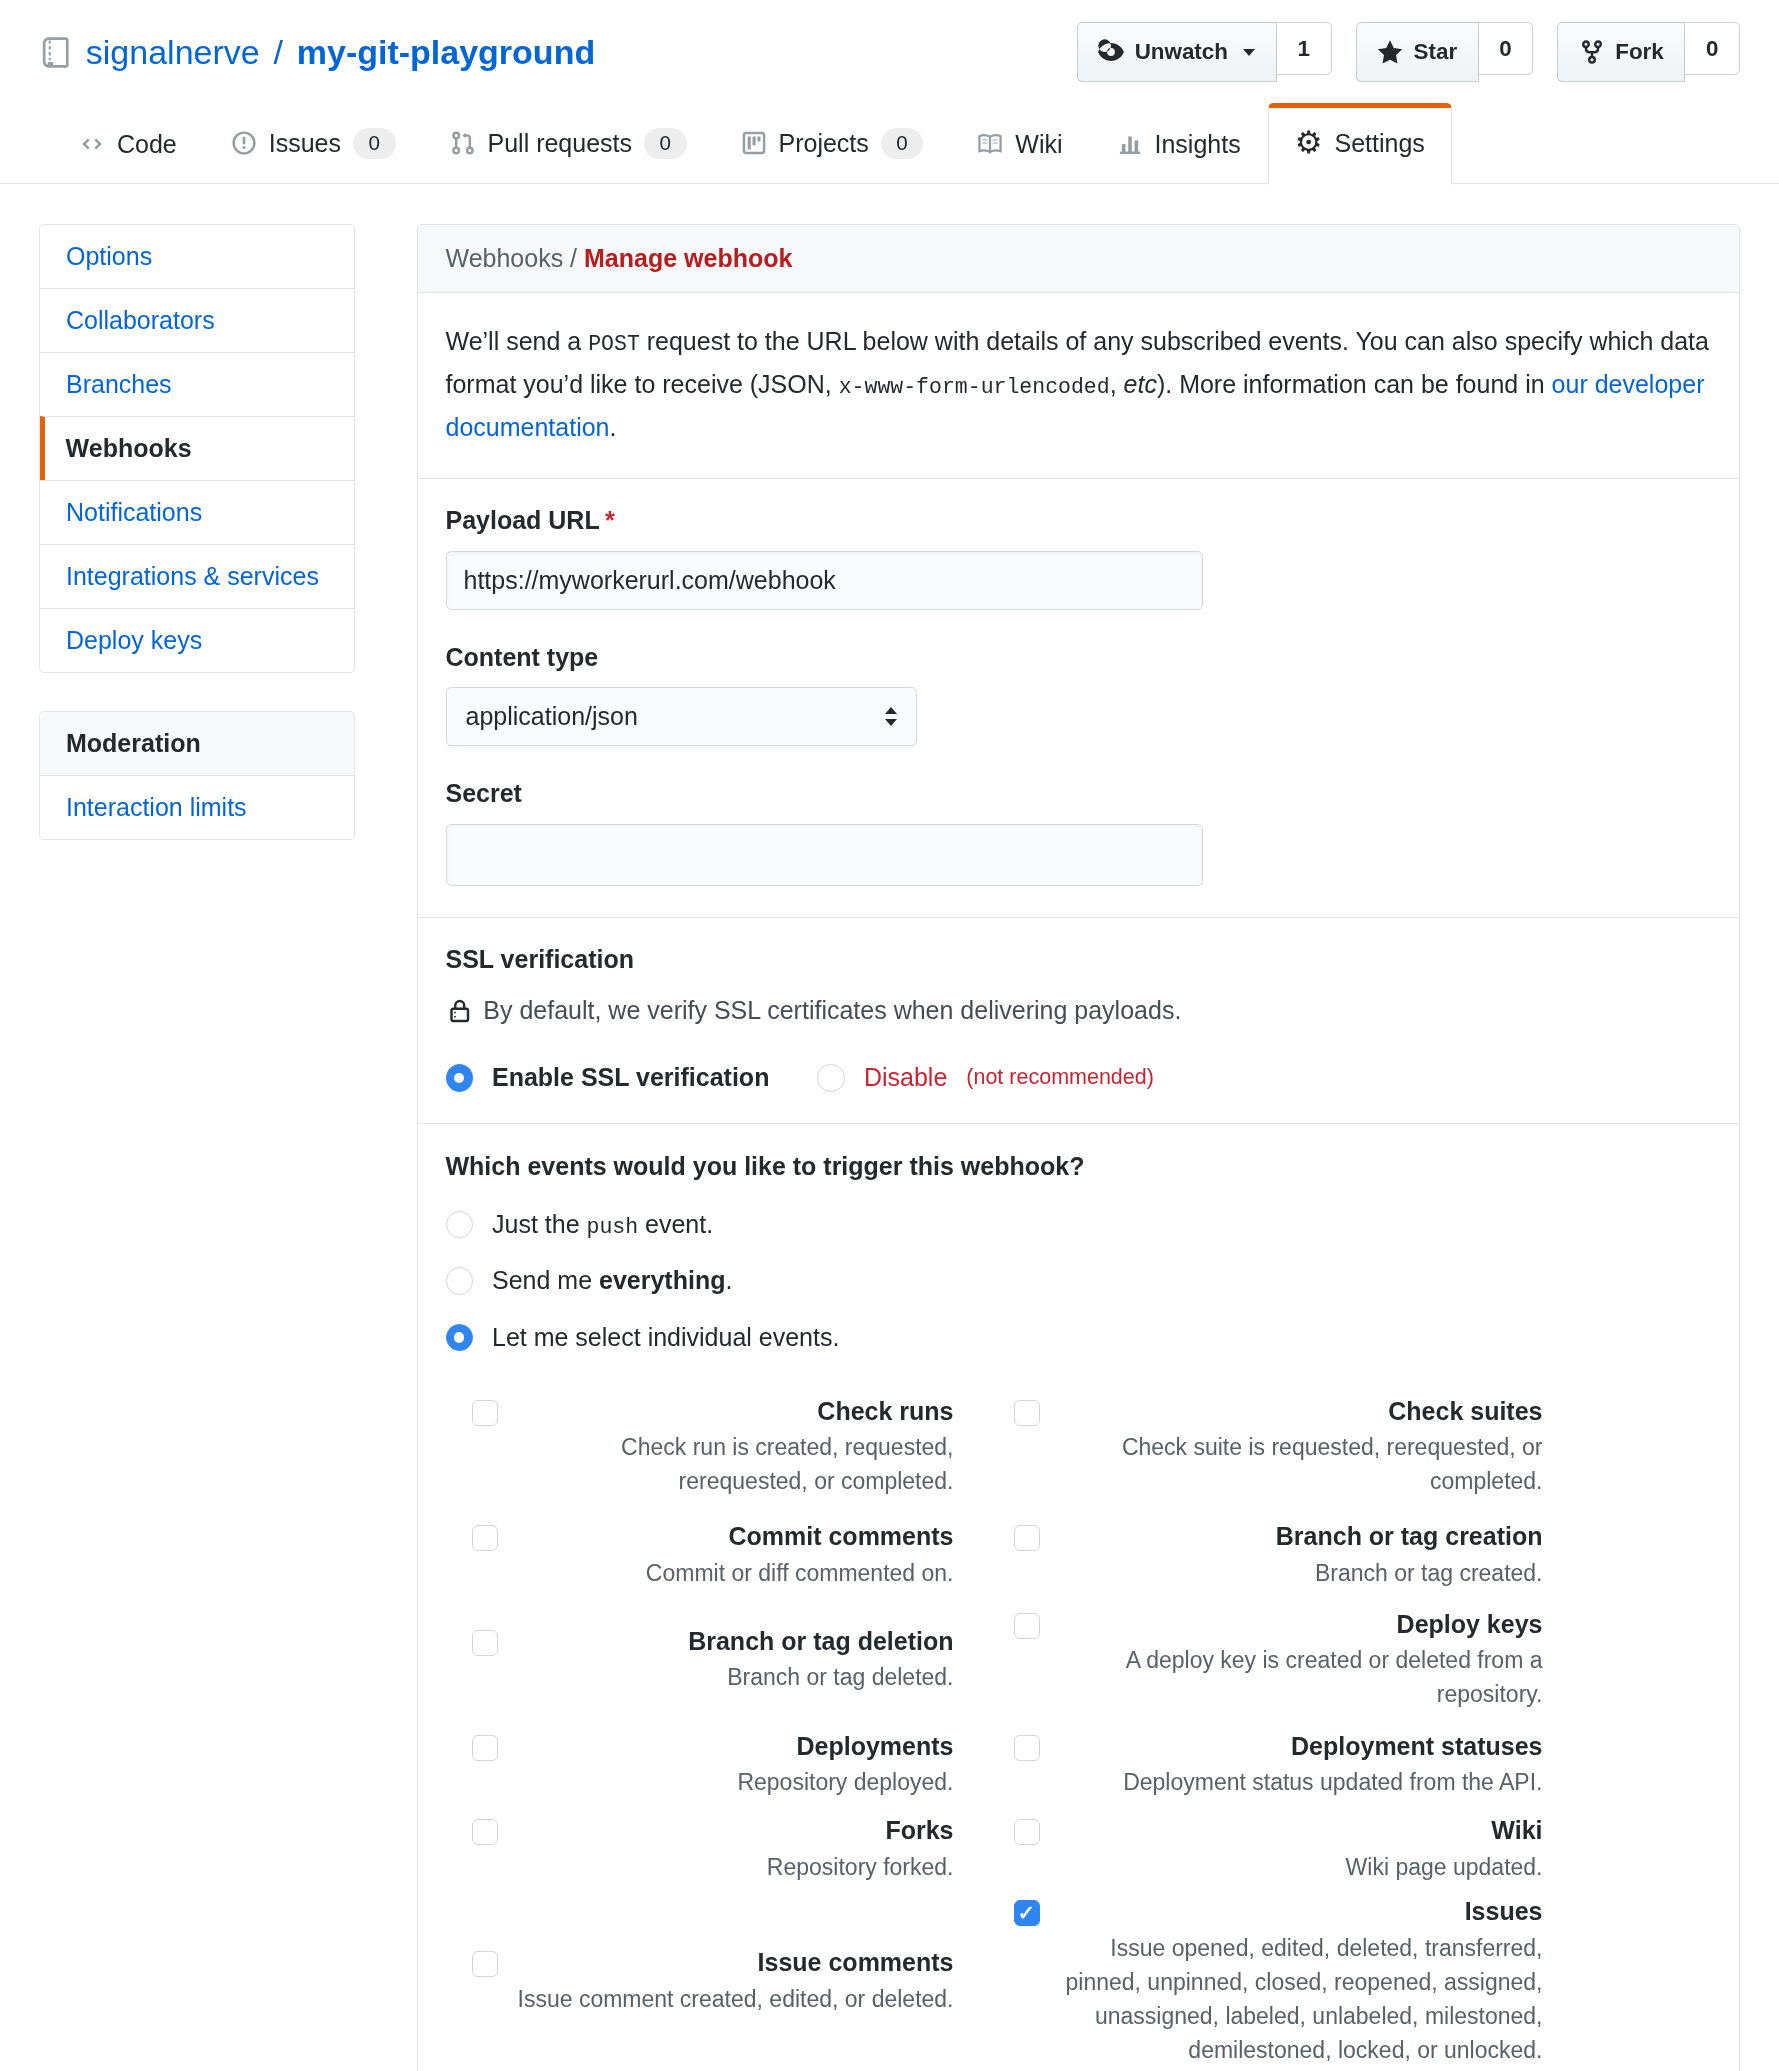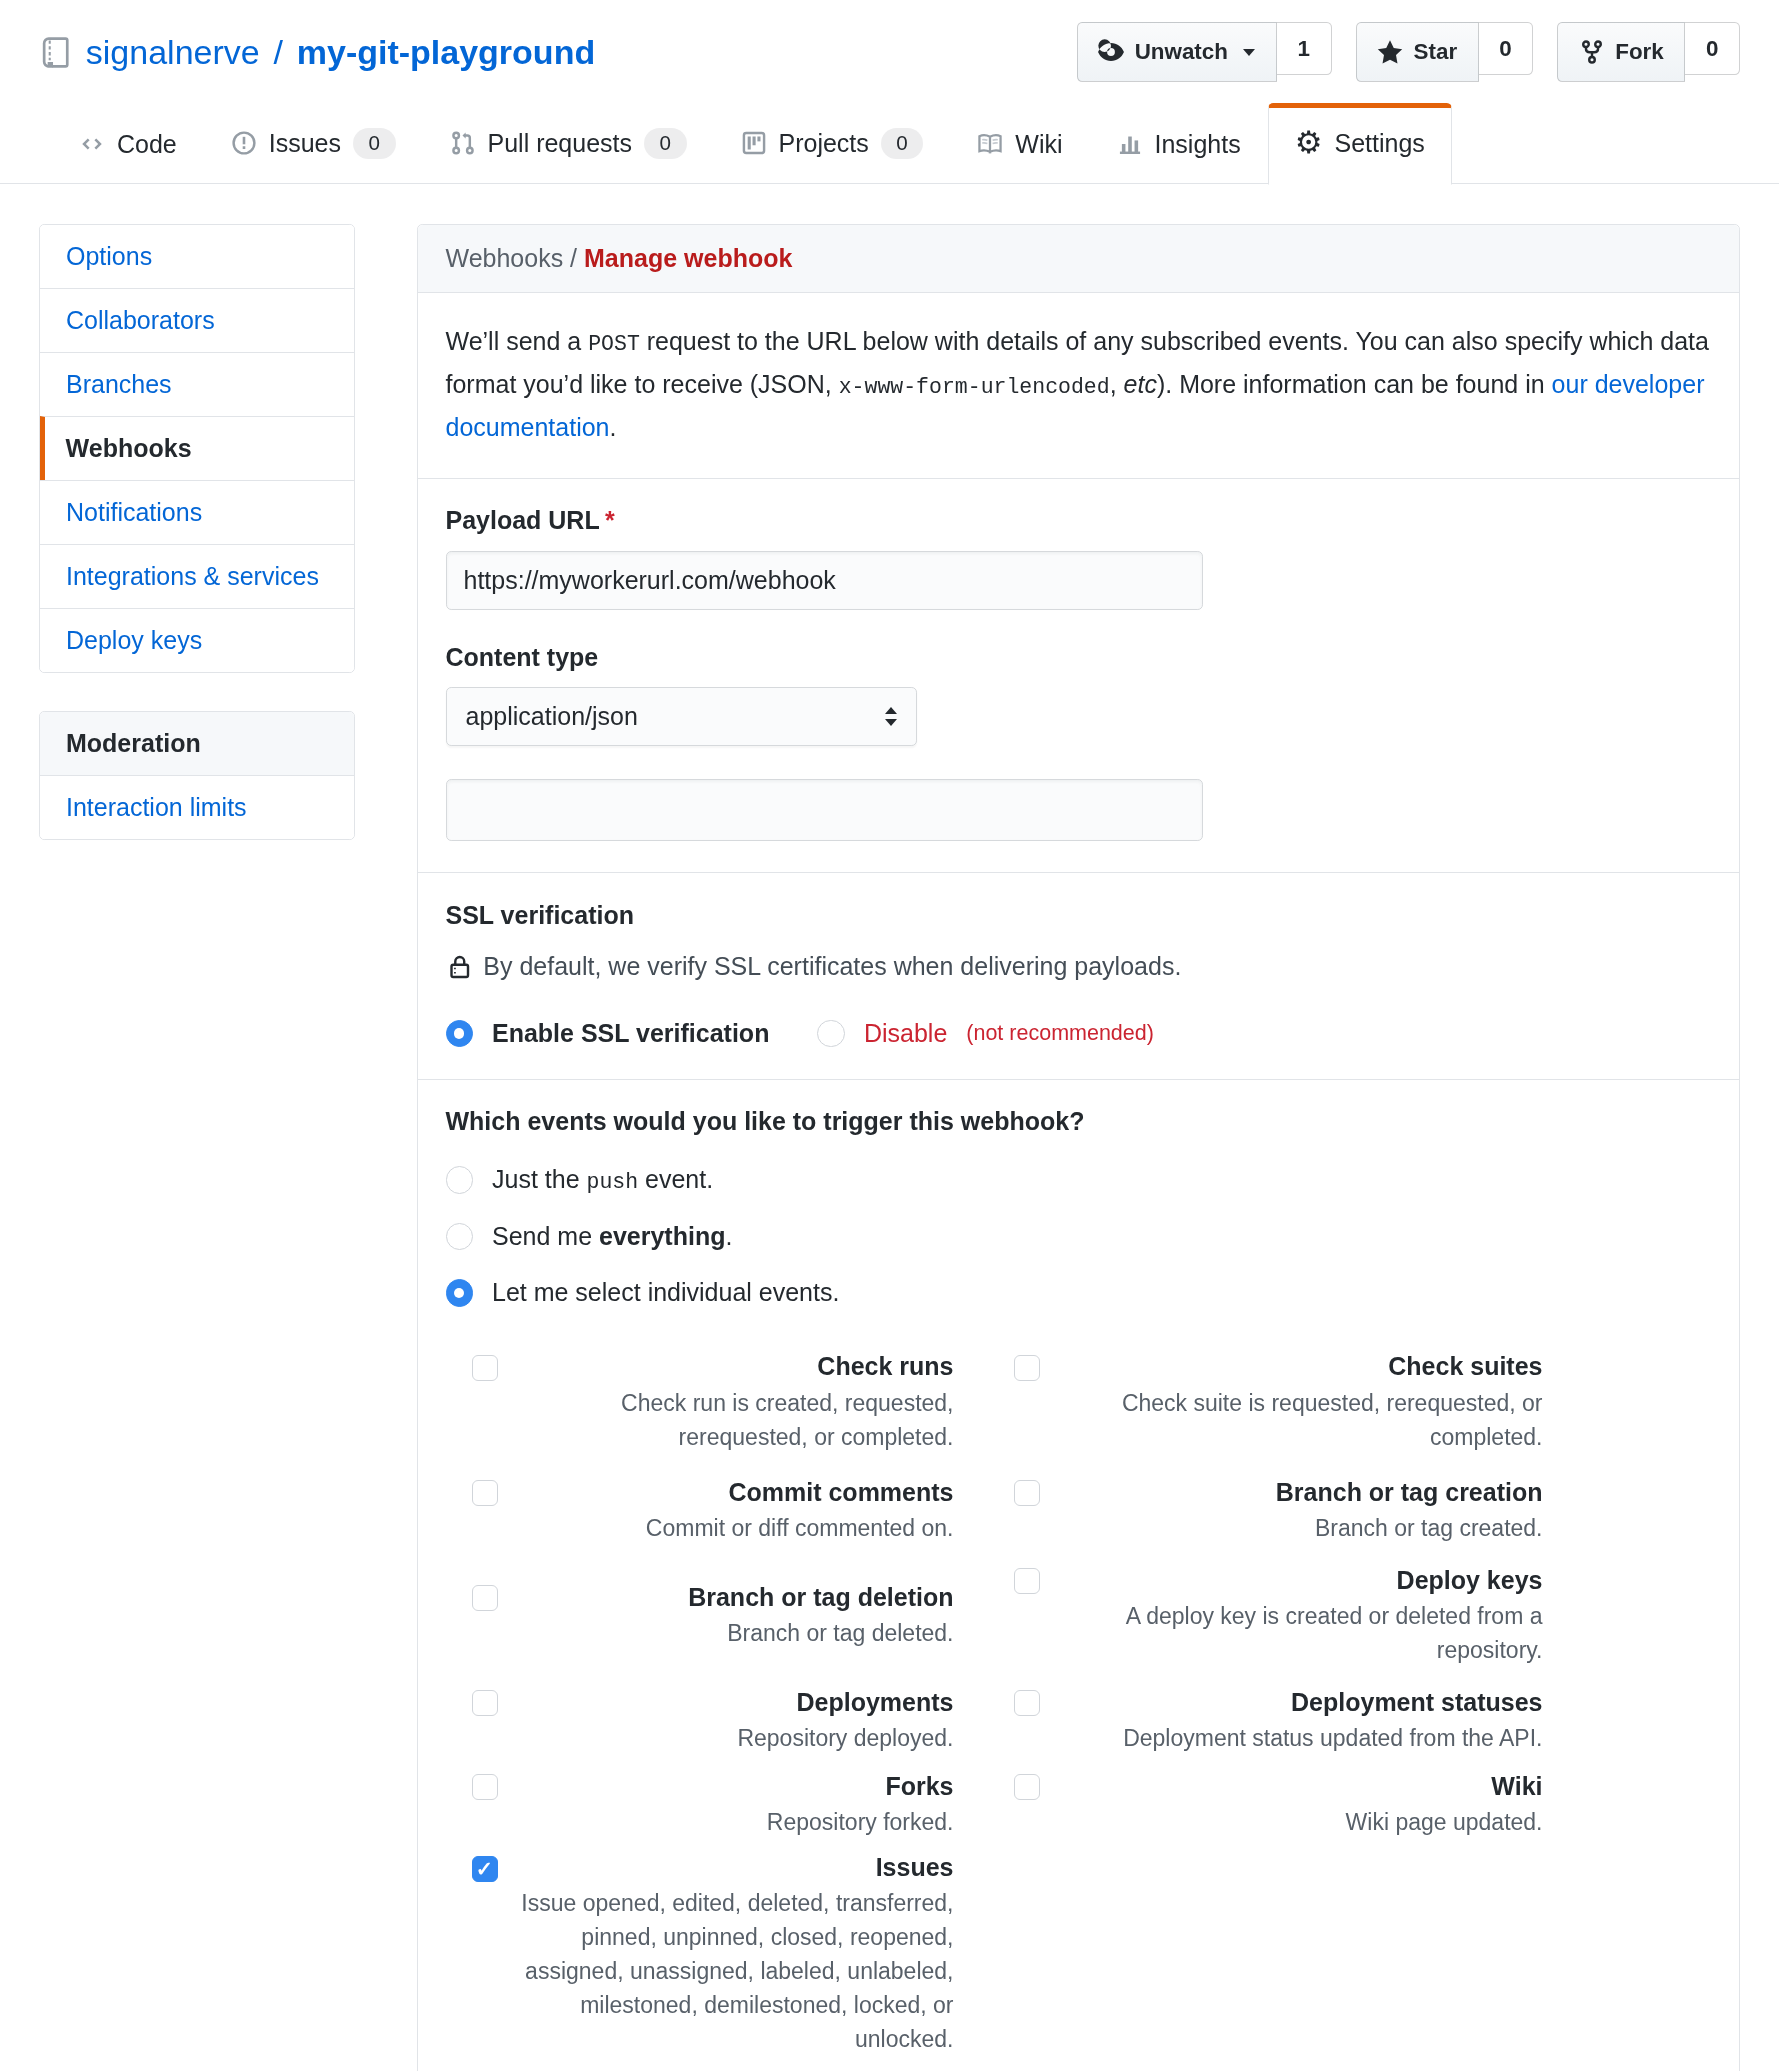--- a/index.html
+++ b/index.html
@@ -278,20 +278,21 @@
           <label class="form-label">Content type</label>
           <div class="select">
             <span>application/json</span>
             <span class="sorter">
                 <span class="tri-up"></span>
                 <span class="tri-dn"></span>
               </span>
           </div>
         </div>
         <div class="form-group">
+          <label class="form-label">Secret</label>
           <input class="text-input tall" type="text" value="" style="">
         </div>
       </div>
 
       <div class="section">
         <h3 class="sec-heading">SSL verification</h3>
         <div class="ssl-note">
           <span>
             <svg class="oct" width="27.5" height="27.5" viewBox="0 0 16 16">
               <rect x="3.2" y="6.8" width="9.6" height="7.2" rx="1" fill="none" stroke="#24292e" stroke-width="1.4"></rect>
@@ -388,20 +389,25 @@
               <div class="cb-desc">Repository forked.</div>
             </div>
             <div class="cb-item">
               <span class="checkbox"></span>
               <div class="cb-label">Wiki</div>
               <div class="cb-desc">Wiki page updated.</div>
             </div>
           </div>
           <div class="cb-row">
             <div class="cb-item">
+              <span class="checkbox"></span>
+              <div class="cb-label">Issue comments</div>
+              <div class="cb-desc">Issue comment created, edited, or deleted.</div>
+            </div>
+            <div class="cb-item">
               <span class="checkbox checked"></span>
               <div class="cb-label">Issues</div>
               <div class="cb-desc">Issue opened, edited, deleted, transferred, pinned, unpinned, closed, reopened, assigned, unassigned, labeled, unlabeled, milestoned, demilestoned, locked, or unlocked.</div>
             </div>
           </div>
         </div>
       </div>
 
     </div>
   </div>

